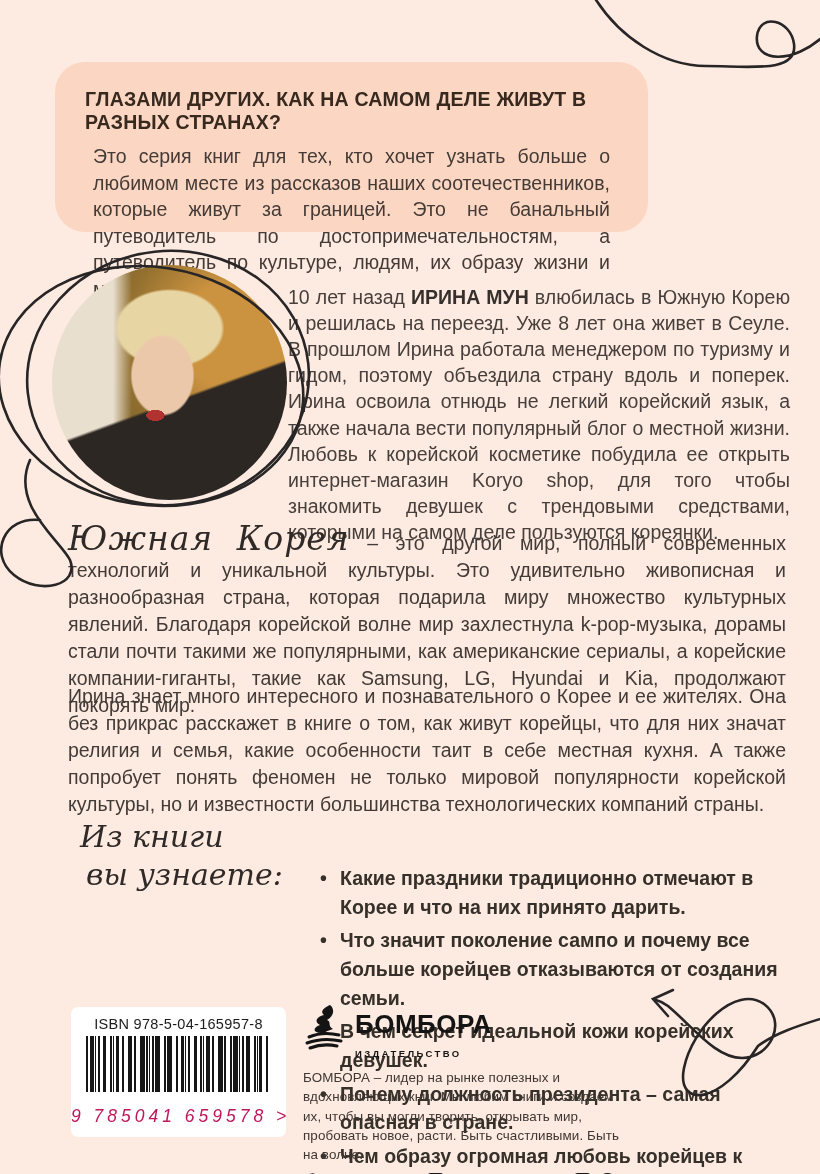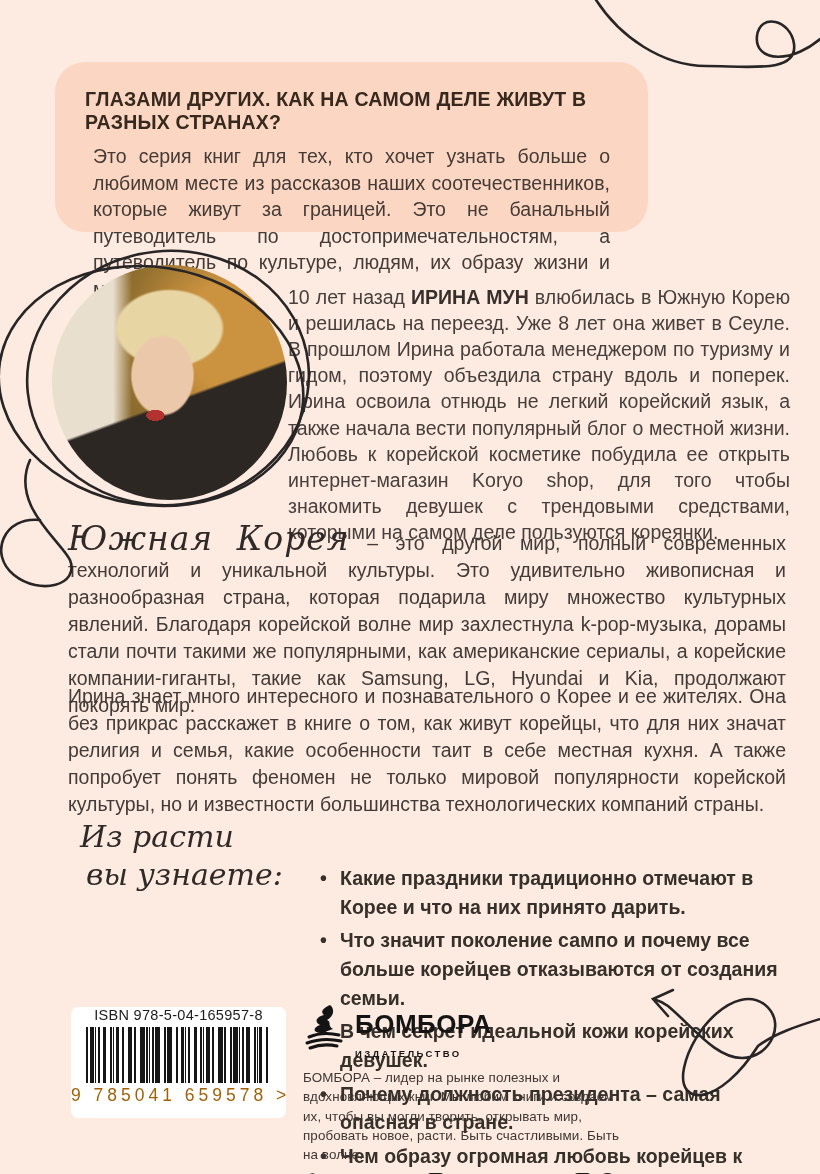--- a/index.html
+++ b/index.html
@@ -57,32 +57,32 @@
   .bullets{
     position:absolute; left:318px; top:864px; width:478px; z-index:2;
     margin:0; padding:0; list-style:none;
     font-size:19.5px; font-weight:bold; color:#353029; line-height:1.47;
   }
   .bullets li{position:relative; padding-left:22px; margin-bottom:5px;}
   .bullets li::before{content:"•"; position:absolute; left:2px; top:0;}
 
   
   .barcode-box{
-    position:absolute; left:71px; top:1007px; width:215px; height:111px; z-index:2;
-    background:#ffffff; border-radius:7px; box-sizing:border-box; text-align:center;
+    position:absolute; left:71px; top:1007px; width:215px; height:130px; z-index:2;
+    background:#ffffff; border-radius:7px; box-sizing:border-box; padding-top:9px; text-align:center;
   }
   .isbn{font-size:14.5px; color:#1c1c1c; letter-spacing:.3px;}
   .bars{
     margin:4px auto 0 auto; width:186px; height:56px;
     background-image:
       repeating-linear-gradient(90deg,#161616 0 2px, rgba(0,0,0,0) 2px 6px),
       repeating-linear-gradient(90deg,#161616 0 1px, rgba(0,0,0,0) 1px 9px),
       repeating-linear-gradient(90deg, rgba(0,0,0,0) 0 4px, #161616 4px 7px, rgba(0,0,0,0) 7px 13px);
   }
-  .barcode-digits{font-size:17.5px; color:#a16207; letter-spacing:4px; margin-top:2px; white-space:nowrap;}
+  .barcode-digits{font-size:17.5px; color:#be185d; letter-spacing:4px; margin-top:14px; white-space:nowrap;font-style:italic;}
 
   .publisher{position:absolute; left:303px; top:1004px; z-index:2;}
   .logo-row{display:flex; align-items:flex-start;}
   .logo-mark{width:44px; height:46px; margin-right:8px;}
   .logo-name{font-size:26px; font-weight:bold; color:#141414; letter-spacing:.5px; line-height:1; margin-top:7px;}
   .logo-sub{font-size:9.5px; font-weight:bold; color:#141414; letter-spacing:2.4px; margin-top:11px;}
   .pub-desc{width:332px; margin-top:9px; font-size:13.4px; line-height:1.44; color:#3e3733; letter-spacing:.1px;}
   .links{display:flex; align-items:center; margin-top:9px; gap:19px;}
   .link{display:flex; align-items:center; gap:6px; font-size:15.5px; color:#1e1e1e;}
   .chip{display:inline-flex; align-items:center; justify-content:center; width:19px; height:19px; border-radius:5px; background:#161616; color:#fff;}
@@ -113,21 +113,21 @@
 
   <div class="photo"></div>
 
   <p class="bio"><span>10 лет назад </span><b>ИРИНА МУН</b><span> влюбилась в Южную Корею и решилась на переезд. Уже 8 лет она живет в Сеуле. В прошлом Ирина работала менеджером по туризму и гидом, поэтому объездила страну вдоль и поперек. Ирина освоила отнюдь не легкий корейский язык, а также начала вести популярный блог о местной жизни. Любовь к корейской косметике побудила ее открыть интернет-магазин Koryo shop, для того чтобы знакомить девушек с трендовыми средствами, которыми на самом деле пользуются кореянки.</span></p>
 
   <p class="para para-korea"><span class="script script-lead">Южная Корея</span><span> – это другой мир, полный современных технологий и уникальной культуры. Это удивительно живописная и разнообразная страна, которая подарила миру множество культурных явлений. Благодаря корейской волне мир захлестнула k-pop-музыка, дорамы стали почти такими же популярными, как американские сериалы, а корейские компании-гиганты, такие как Samsung, LG, Hyundai и Kia, продолжают покорять мир.</span></p>
 
   <p class="para para-irina">Ирина знает много интересного и познавательного о Корее и ее жителях. Она без прикрас расскажет в книге о том, как живут корейцы, что для них значат религия и семья, какие особенности таит в себе местная кухня. А также попробует понять феномен не только мировой популярности корейской культуры, но и известности большинства технологических компаний страны.</p>
 
   <div class="learn-label">
-    <span>Из расти</span>
+    <span>Из книги</span>
     <span class="l2">вы узнаете:</span>
   </div>
   <ul class="bullets">
     <li>Какие праздники традиционно отмечают в Корее и что на них принято дарить.</li>
     <li>Что значит поколение сампо и почему все больше корейцев отказываются от создания семьи.</li>
     <li>В чем секрет идеальной кожи корейских девушек.</li>
     <li>Почему должность президента – самая опасная в стране.</li>
     <li>Чем образу огромная любовь корейцев к перцу чили.</li>
   </ul>
 

